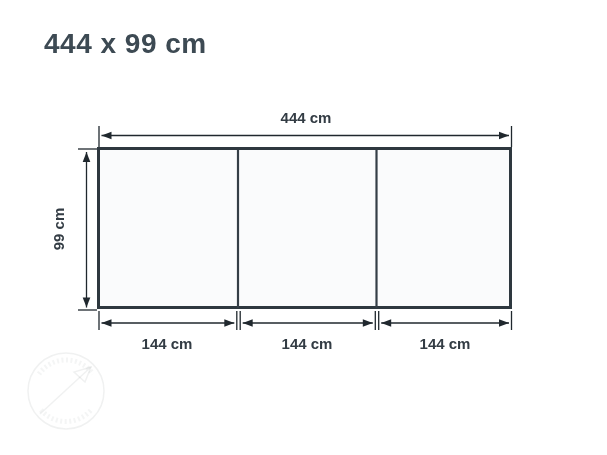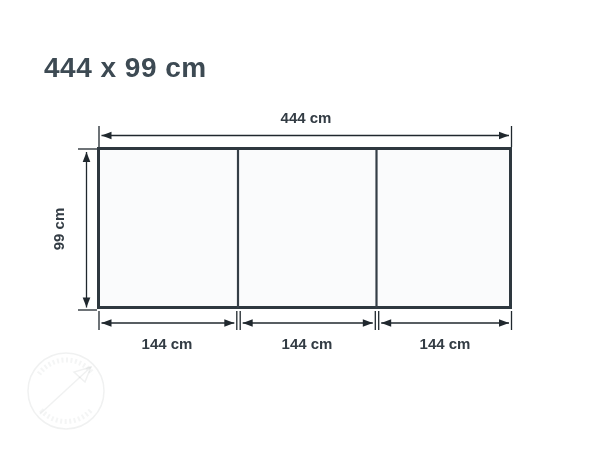--- a/index.html
+++ b/index.html
@@ -11,21 +11,21 @@
     position: relative;
     width: 607px;
     height: 455px;
     background: #ffffff;
     overflow: hidden;
     font-family: "Liberation Sans", "DejaVu Sans", sans-serif;
   }
   .page-title {
     position: absolute;
     left: 44px;
-    top: 52px;
+    top: 28px;
     font-size: 28px;
     font-weight: 700;
     letter-spacing: 0.5px;
     color: #3d4a53;
     white-space: nowrap;
   }
   .diagram-svg {
     position: absolute;
     left: 0;
     top: 0;

